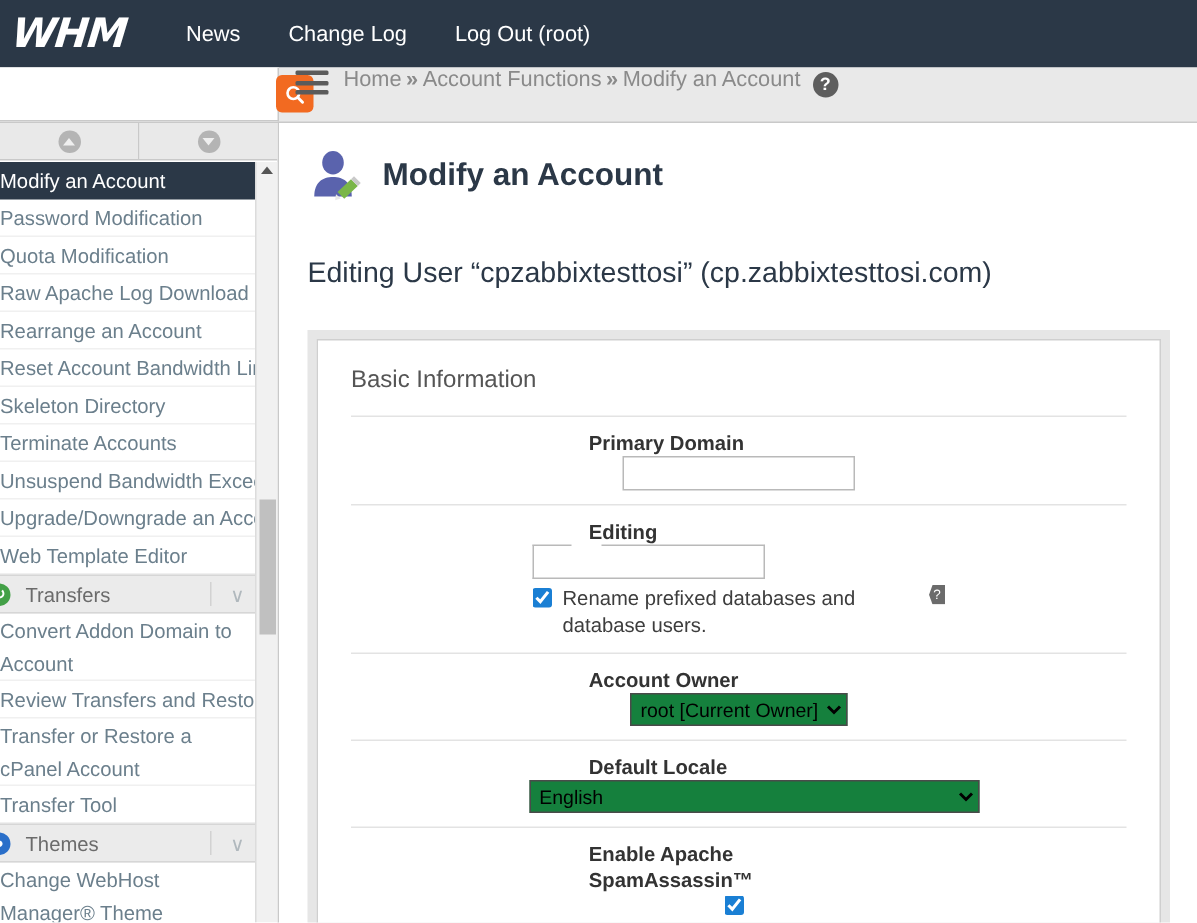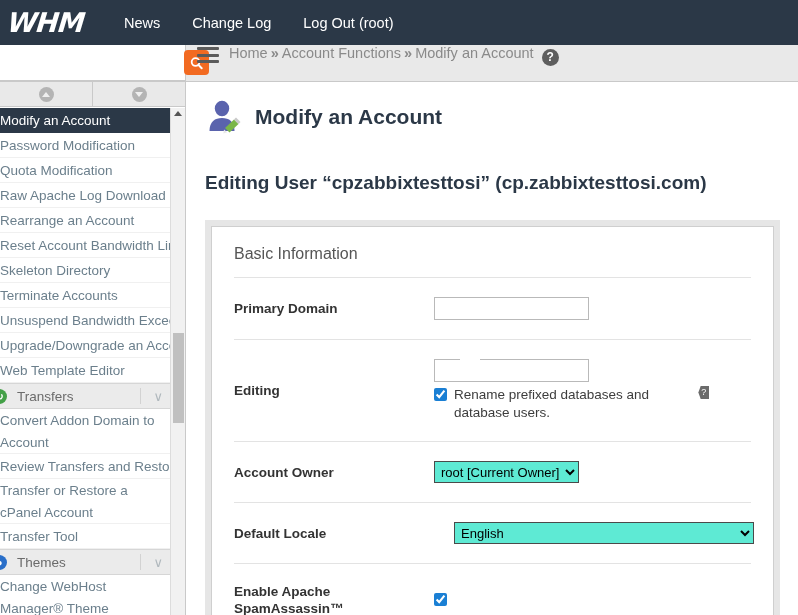--- a/index.html
+++ b/index.html
@@ -248,21 +248,21 @@
   }
   .page-head .ptitle {
     font-size: 21px;
     font-weight: bold;
     color: #2b3847;
     margin-left: 12px;
   }
   .editing {
     margin: 36px 0 0 18px;
     font-size: 19px;
-    font-weight: bold;
+    font-weight: normal;
     color: #2b3847;
   }
 
   .panel {
     margin: 26px 18px 0 18px;
     background: #e6e6e6;
     padding: 6px;
   }
   .panel-inner {
     background: #ffffff;
@@ -272,22 +272,23 @@
   .panel-title {
     font-size: 16px;
     color: #555555;
     margin-bottom: 14px;
   }
 
   .frow {
     display: flex;
     align-items: center;
     border-top: 1px solid #e3e3e3;
-    padding: 19px 0;
+    padding: 9px 0;
     min-height: 38px;
+    flex-direction: column;
   }
   .frow:first-of-type { border-top: 0; }
   .flabel {
     width: 200px;
     flex: none;
     font-size: 13.5px;
     font-weight: bold;
     color: #333333;
     line-height: 17px;
   }
@@ -308,21 +309,21 @@
   .uname-wrap .seg-a {
     position: absolute; left: 0; top: 0; width: 26px; height: 1px; background: #b9b9b9;
   }
   .uname-wrap .seg-b {
     position: absolute; left: 46px; top: 0; width: 109px; height: 1px; background: #b9b9b9;
   }
 
   select.sel {
     height: 22px;
     border: 1px solid #4a4a4a;
-    background: #5eead4;
+    background: #15803d;
     font-size: 13px;
     font-family: "Liberation Sans", sans-serif;
     padding: 1px 2px;
     color: #000;
     outline: none;
   }
   select.sel.wide { width: 300px; margin-left: 20px; }
 
   .cbline {
     display: flex; align-items: flex-start;

